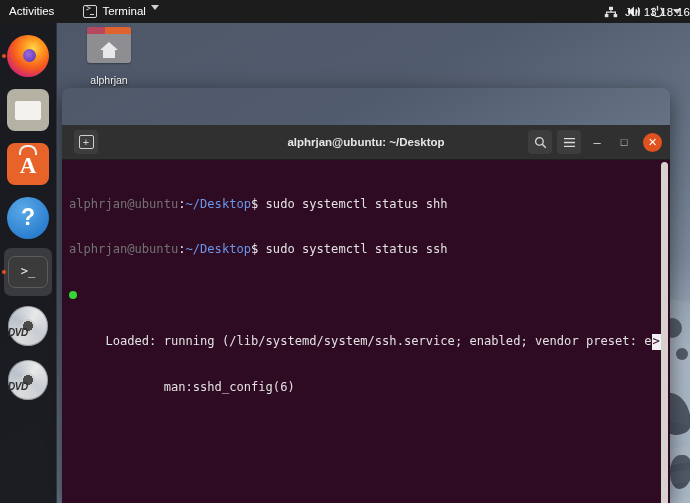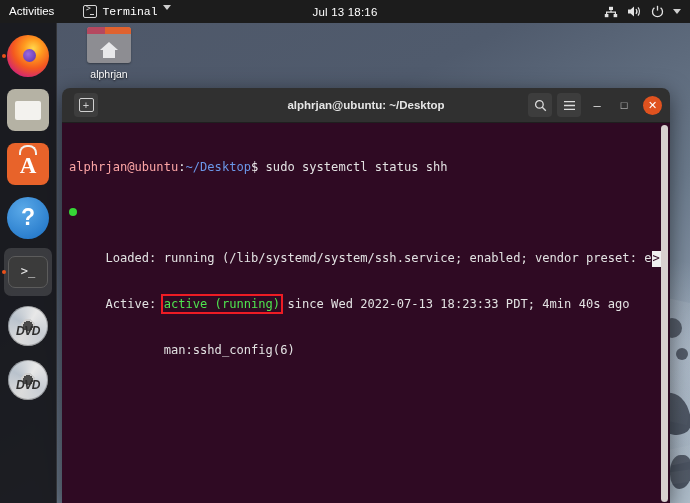--- a/index.html
+++ b/index.html
@@ -55,21 +55,20 @@
     padding: 0 9px 0 9px;
     line-height: 23px;
     cursor: default;
   }
   #app-menu {
     display: flex;
     align-items: flex-start;
     gap: 5px;
     margin-left: 20px;
     cursor: default;
-    font-family: Liberation Mono, monospace;
   }
   .term-mini-icon {
     width: 12px; height: 11px;
     border: 1px solid #d6d6d6;
     border-radius: 2px;
     position: relative;
     display: inline-block;
   }
   .term-mini-icon::before {
     content: ">";
@@ -88,21 +87,21 @@
   }
   .caret-down {
     width: 0; height: 0;
     border-left: 4px solid transparent;
     border-right: 4px solid transparent;
     border-top: 5px solid #cfcfcf;
   }
   #clock {
     position: absolute;
     left: 0; right: 0;
-    text-align: center;
+    text-align: right;
     font-size: 11.5px;
     letter-spacing: 0.2px;
     pointer-events: none;
   }
   #tray {
     margin-left: auto;
     display: flex;
     align-items: center;
     gap: 9px;
     padding-right: 9px;
@@ -229,22 +228,21 @@
     background:
       radial-gradient(circle at 50% 50%, #4a4a4a 0 5px, #cfcfcf 5px 7px, transparent 7px),
       conic-gradient(from 210deg, #dcdcdc, #b9c2cc, #e8e8e8, #c8cdd4, #dcdcdc);
     position: relative;
     box-shadow: 0 0 0 1px rgba(0,0,0,0.25) inset;
   }
   .ic-dvd .dvd-txt {
     position: absolute;
     left: 0; right: 0;
     bottom: 8px;
-    text-align: center;
-    font-size: 12px;
+    font-size: 10px;
     font-weight: bold;
     font-style: italic;
     color: #2e2e2e;
     letter-spacing: -0.4px;
     font-family: "Liberation Sans", sans-serif;
   }
 
   
   #desktop-icon {
     position: absolute;
@@ -279,21 +277,21 @@
     border-bottom: 8px solid #e8e8ea;
   }
   #desktop-icon .home-body {
     position: absolute;
     left: 50%; top: 60%;
     transform: translateX(-50%);
     width: 12px; height: 9px;
     background: #e8e8ea;
   }
   #desktop-icon .lbl {
-    margin-top: 5px;
+    margin-top: 11px;
     font-size: 10.5px;
     color: #ffffff;
     text-shadow: 0 1px 2px rgba(0,0,0,0.8);
   }
 
   
   #terminal-window {
     position: absolute;
     left: 62px; top: 88px;
     width: 608px; height: 415px;
@@ -303,20 +301,21 @@
     overflow: hidden;
   }
   #titlebar {
     height: 34px;
     background: #303030;
     border-bottom: 1px solid #1f1f1f;
     display: flex;
     align-items: center;
     padding: 0 6px 0 12px;
     position: relative;
+    margin-top: 37px;
   }
   #title-text {
     position: absolute;
     left: 0; right: 0;
     text-align: center;
     font-size: 11.5px;
     font-weight: bold;
     color: #e6e6e6;
     pointer-events: none;
   }
@@ -384,21 +383,21 @@
   #term-text {
     padding: 6px 0 0 7px;
     font-family: "DejaVu Sans Mono", monospace;
     font-size: 12.1px;
     line-height: 15.3px;
     color: #f0f0f0;
     white-space: pre;
     letter-spacing: 0;
   }
   .ln { height: 15.3px; }
-  .c-green  { color: #fca5a5; }
+  .c-green  { color: #737373; }
   .c-blue   { color: #6b97e8; }
   .c-white  { color: #f2f2f2; }
   .c-grey   { color: #e2e2e2; }
   .dot-green {
     display: inline-block;
     width: 8px; height: 8px;
     border-radius: 50%;
     background: #36d636;
     vertical-align: middle;
     position: relative;
@@ -545,23 +544,23 @@
         </div>
         <div class="tb-plain" style="font-size:13px;">–</div>
         <div class="tb-plain" style="font-size:11px;">□</div>
         <div class="close-btn">✕</div>
       </div>
     </div>
 
     <div id="term-body">
       <div id="term-text">
         <div class="ln"><span class="c-green">alphrjan@ubuntu</span><span class="c-white">:</span><span class="c-blue">~/Desktop</span><span class="c-white">$</span><span class="c-grey"> sudo systemctl status shh</span></div>
+        <div class="ln"><span class="c-green">alphrjan@ubuntu</span><span class="c-white">:</span><span class="c-blue">~/Desktop</span><span class="c-white">$</span><span class="c-grey"> sudo systemctl status ssh</span></div>
         <div class="ln"><span class="dot-green"></span></div>
         <div class="ln"><span class="c-grey">     Loaded: </span><span class="c-grey">running (/lib/systemd/system/ssh.service; enabled; vendor preset: e</span><span class="wrap-marker">&gt;</span></div>
-        <div class="ln"><span class="c-grey">     Active: </span><span class="hl-box">active (running)</span><span class="c-grey"> since Wed 2022-07-13 18:23:33 PDT; 4min 40s ago</span></div>
         <div class="ln c-grey">             man:sshd_config(6)</div>
         
         
         
         
         
         
         
         
         

